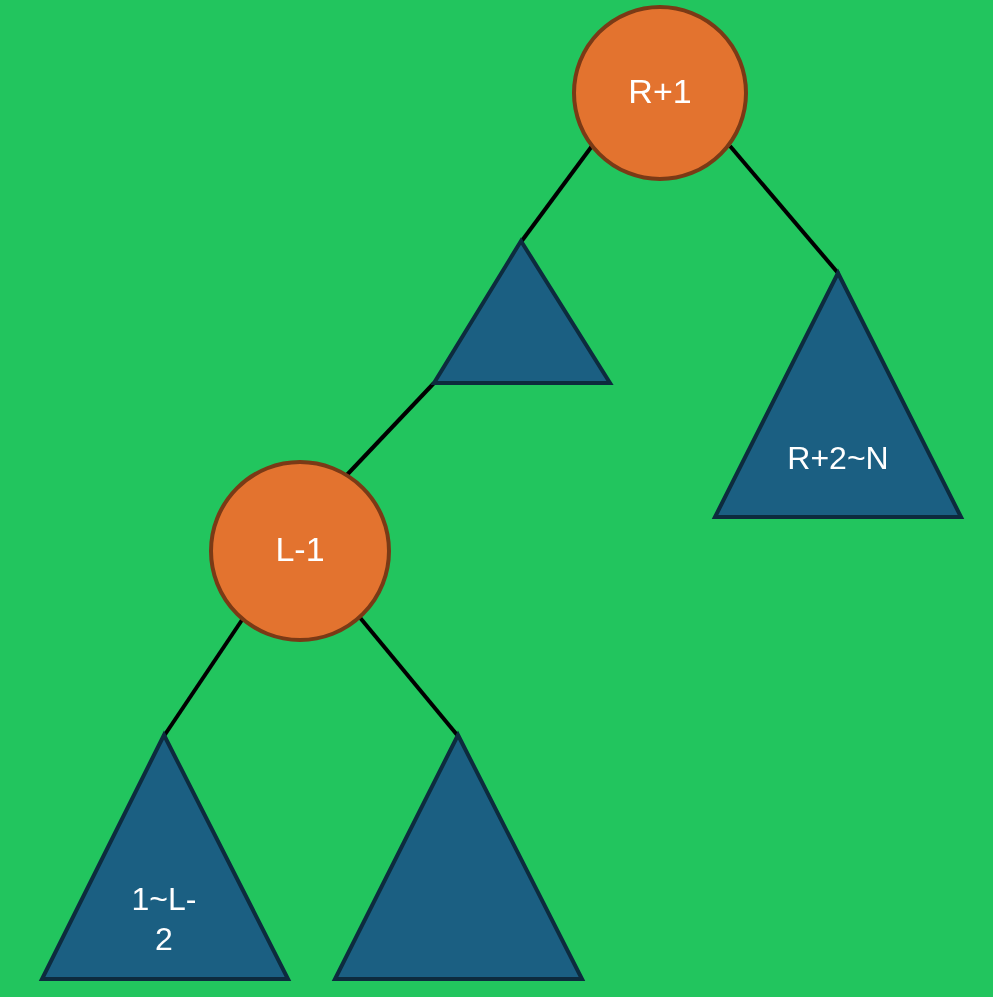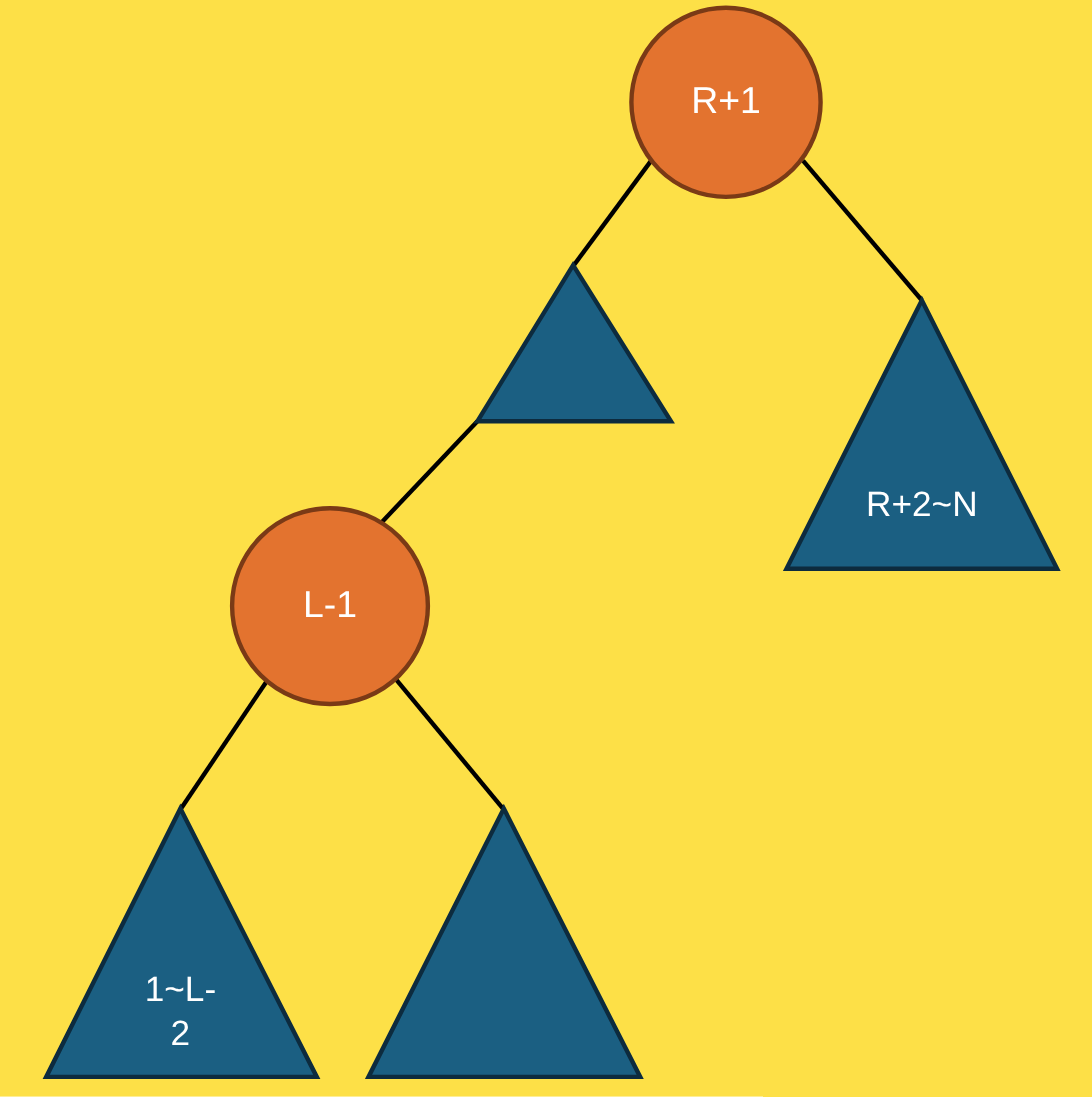--- a/index.html
+++ b/index.html
@@ -10,21 +10,21 @@
   body {
     width: 993px;
     height: 997px;
     font-family: "Liberation Sans", sans-serif;
     overflow: hidden;
   }
   #diagram-root {
     position: relative;
     width: 993px;
     height: 997px;
-    background: #fde047;
+    background: #22c55e;
   }
   svg.canvas {
     display: block;
     width: 993px;
     height: 997px;
   }
   .edge-line {
     stroke: #000000;
     stroke-width: 4;
     stroke-linecap: butt;

